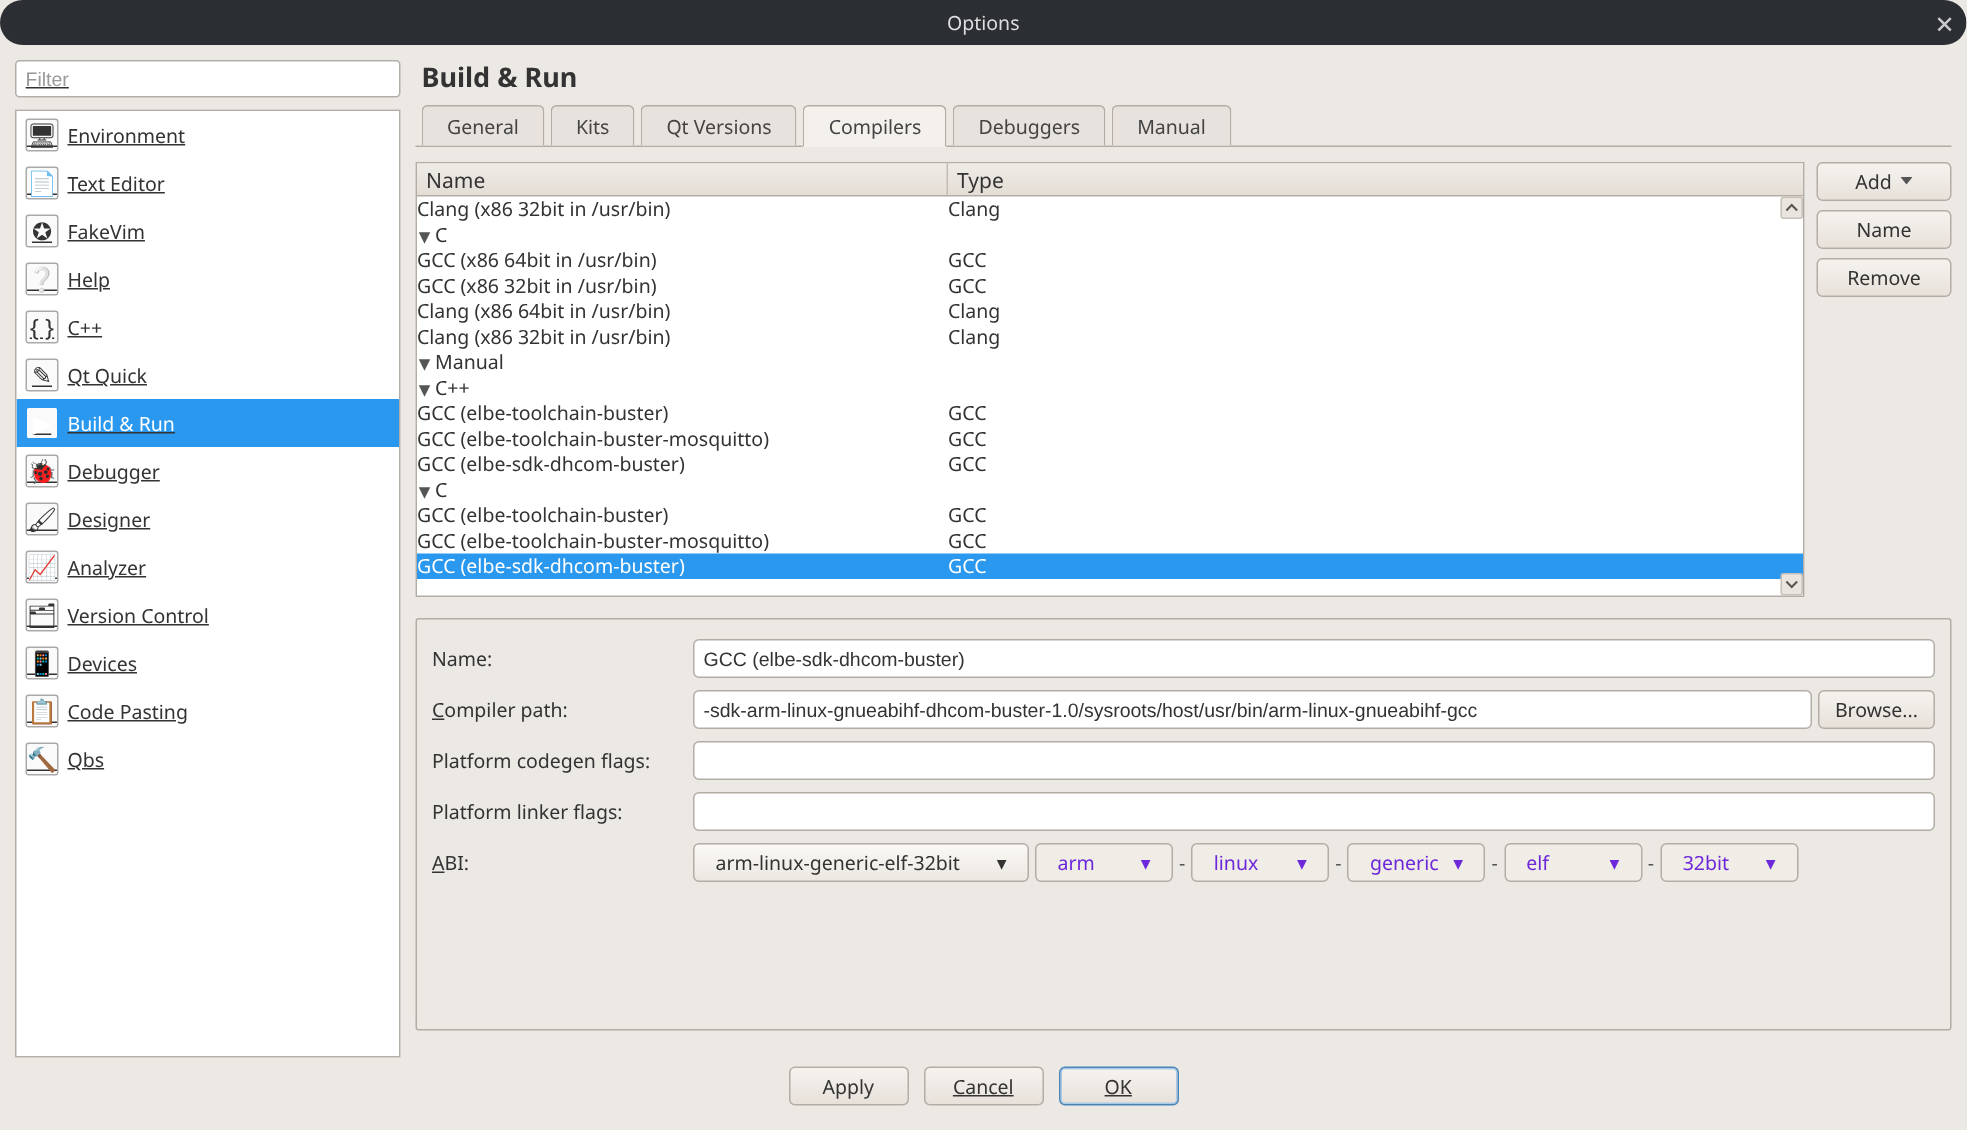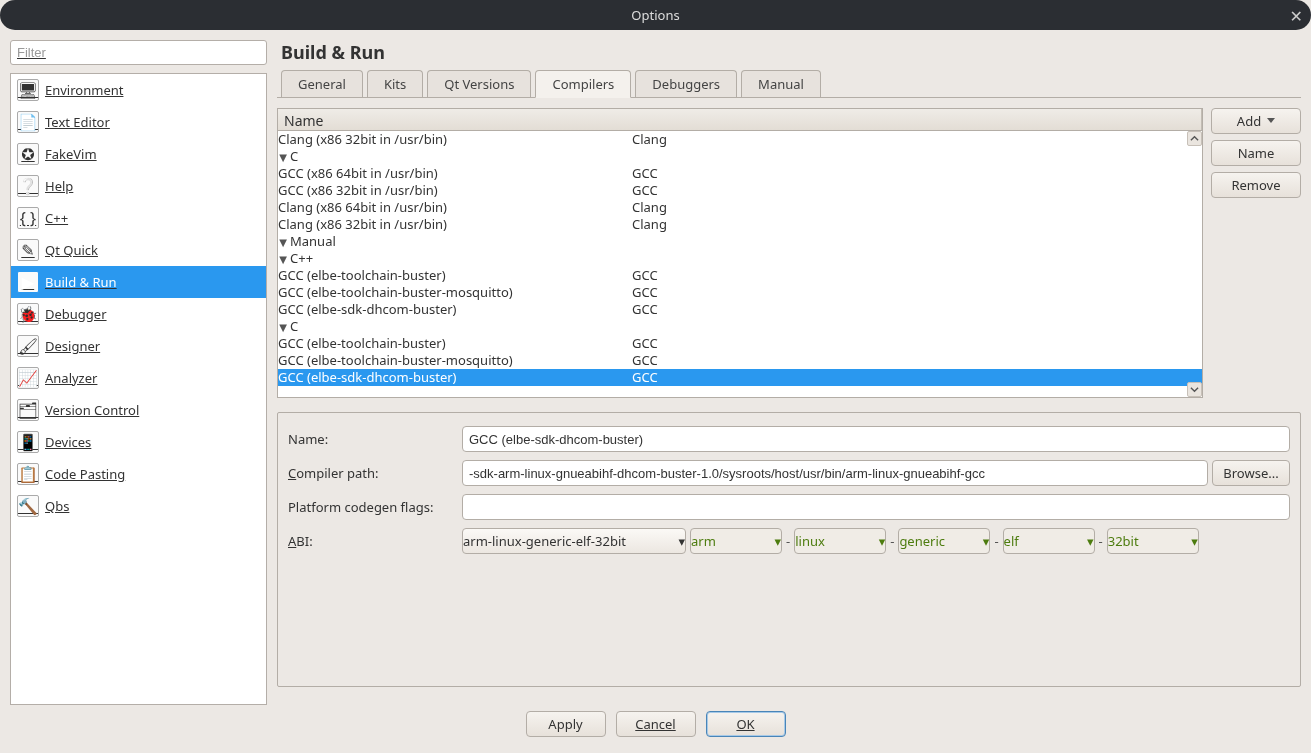--- a/index.html
+++ b/index.html
@@ -121,24 +121,24 @@
   }
   .form-row{ display:flex; align-items:center; margin-bottom:6px; min-height:28px;}
   .form-row label{ width:174px; font-size:13px; text-align:left;}
   .form-row label u{text-decoration:underline;}
   .text-input{
     flex:1; height:26px; border:1px solid #b3ada6; border-radius:4px;
     padding:2px 6px; font-size:13px; background:#fff; color:#333;
   }
   .select{
     height:26px; border:1px solid #b3ada6; border-radius:4px;
-    background:linear-gradient(#fbf9f6,#ece7e1); padding:2px 0;
+    background:linear-gradient(#fbf9f6,#ece7e1); padding:2px 14px;
     display:flex; align-items:center; cursor:pointer; font-size:13px;
   }
-  .select.disabled{ color:#4d7c0f; cursor:default; background:#f0ece6;}
+  .select.disabled{ color:#6d28d9; cursor:default; background:#f0ece6;}
   .select .caret{ margin-left:auto;}
   .abi-group{ display:flex; align-items:center; gap:4px; flex:1;}
   .dash{ color:#555; }
   
   .bottom-bar{
     height:38px; display:flex; justify-content:center;
     align-items:center; gap:10px; padding:0 10px;
   }
   .bottom-bar .btn{ width:80px;}
   .btn.default{ border:1px solid #4985b8; box-shadow: 0 0 0 1px #a7c9e7 inset;}
@@ -224,20 +224,21 @@
         <div class="tab">Qt Versions</div>
         <div class="tab active">Compilers</div>
         <div class="tab">Debuggers</div>
         <div class="tab">Manual</div>
       </div>
 
     <div class="tab-content">
       <div class="tree-wrap">
         <div class="tree-header">
           <div class="col col-name">Name</div>
+          <div class="col col-type">Type</div>
         </div>
         <div class="tree-body" id="tree-body">
             <div class="row">
               <div class="c1 indent-3"><span>Clang (x86 32bit in /usr/bin)</span></div>
               <div class="c2">Clang</div>
             </div>
             <div class="row">
               <div class="c1 indent-2"><span class="arrow">▼</span><span>C</span></div>
               <div class="c2"></div>
             </div>
@@ -330,20 +331,24 @@
         <label>
           <u>C</u><span>ompiler path:</span>
         </label>
         <input class="text-input" style="flex: 1 1 0%;" value="-sdk-arm-linux-gnueabihf-dhcom-buster-1.0/sysroots/host/usr/bin/arm-linux-gnueabihf-gcc">
         <div class="btn" style="margin-left:4px;width:78px">
           <span>Browse...</span>
         </div>
       </div>
       <div class="form-row">
         <label>Platform codegen flags:</label>
+        <input class="text-input" value="" style="">
+      </div>
+      <div class="form-row">
+        <label>Platform linker flags:</label>
         <input class="text-input" value="" style="">
       </div>
       <div class="form-row">
         <label>
           <u>A</u><span>BI:</span>
         </label>
         <div class="abi-group">
           <div class="select" style="width:224px">
             <span>arm-linux-generic-elf-32bit</span>
             <span class="caret">▾</span>

